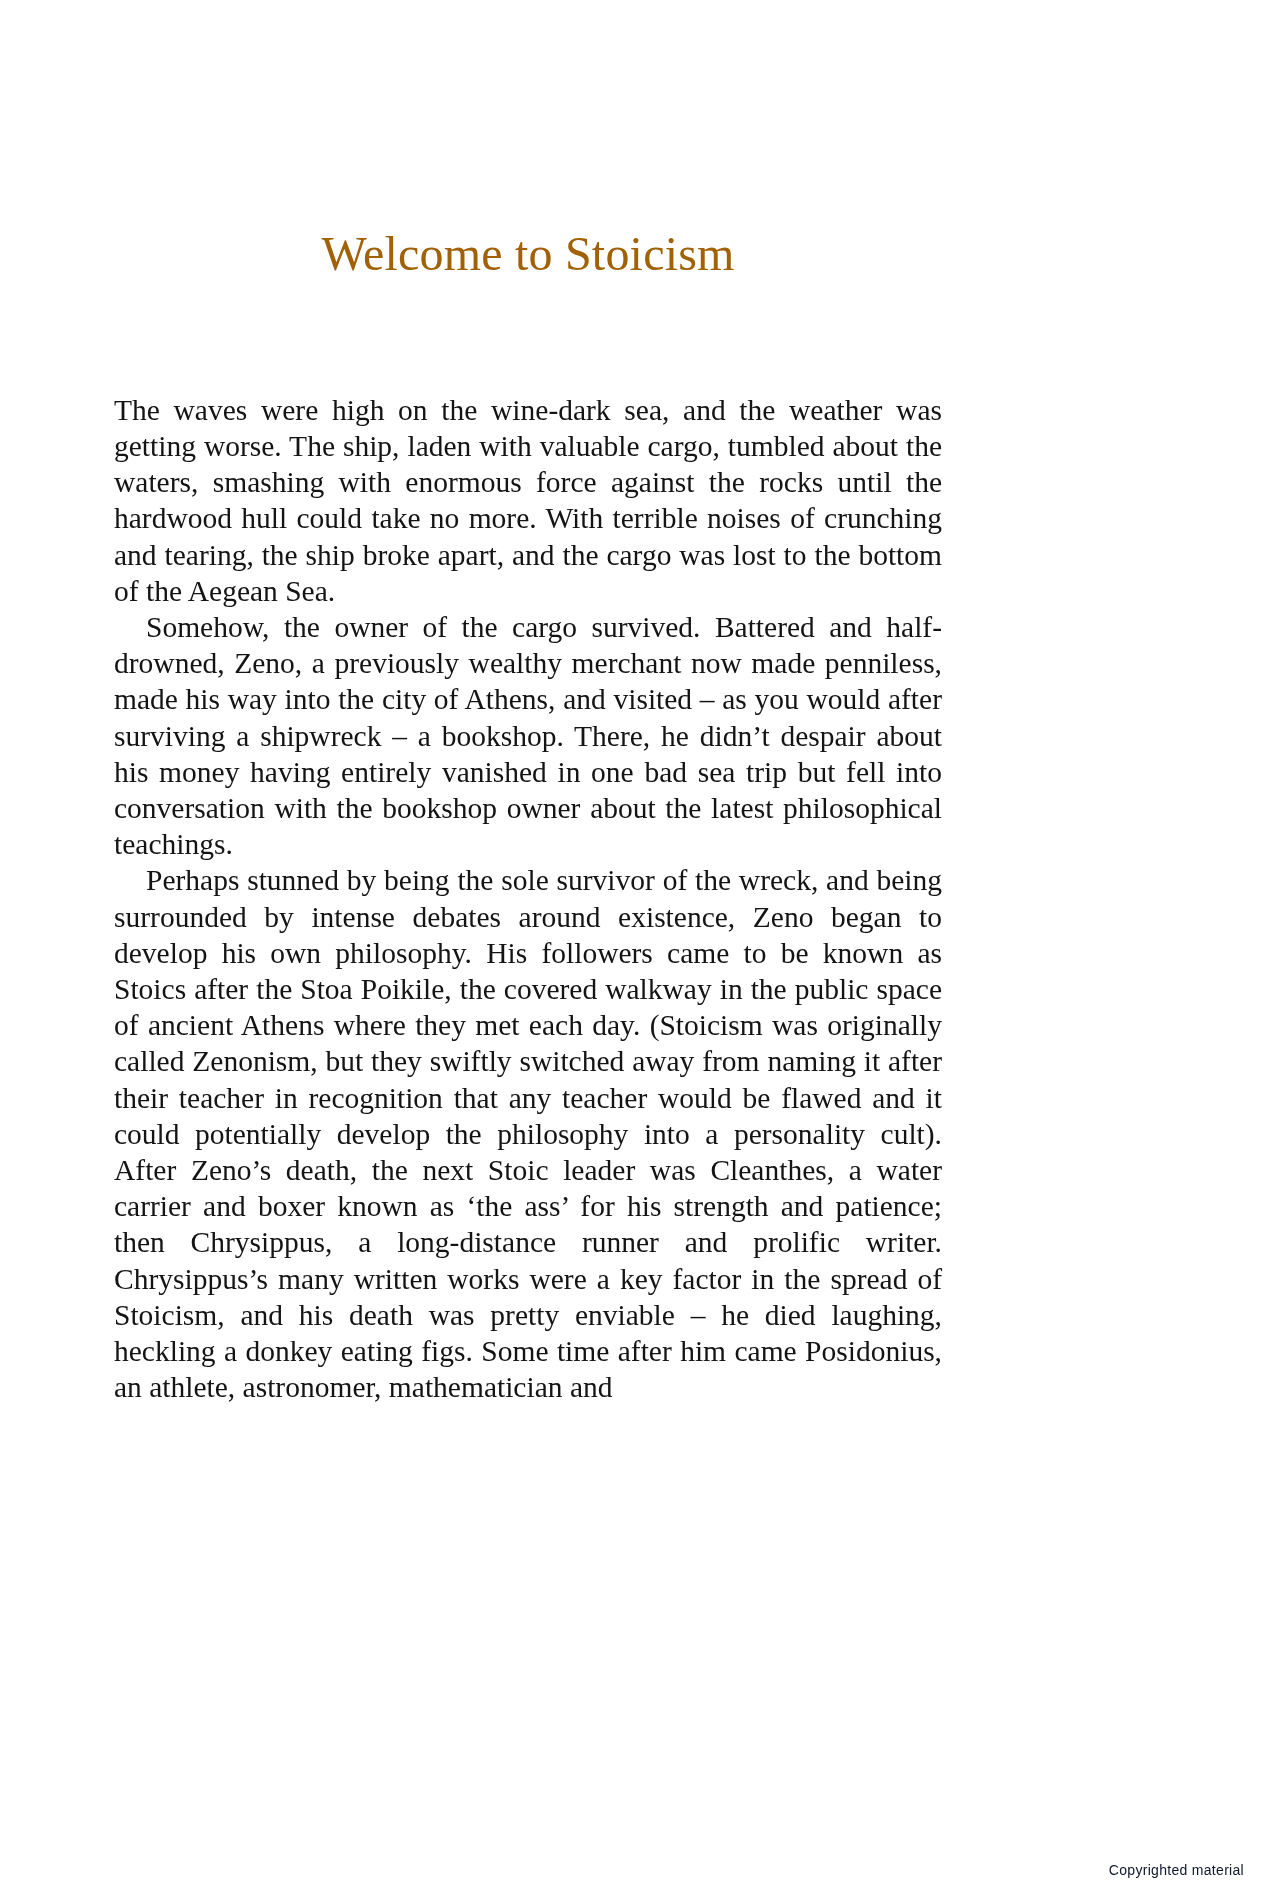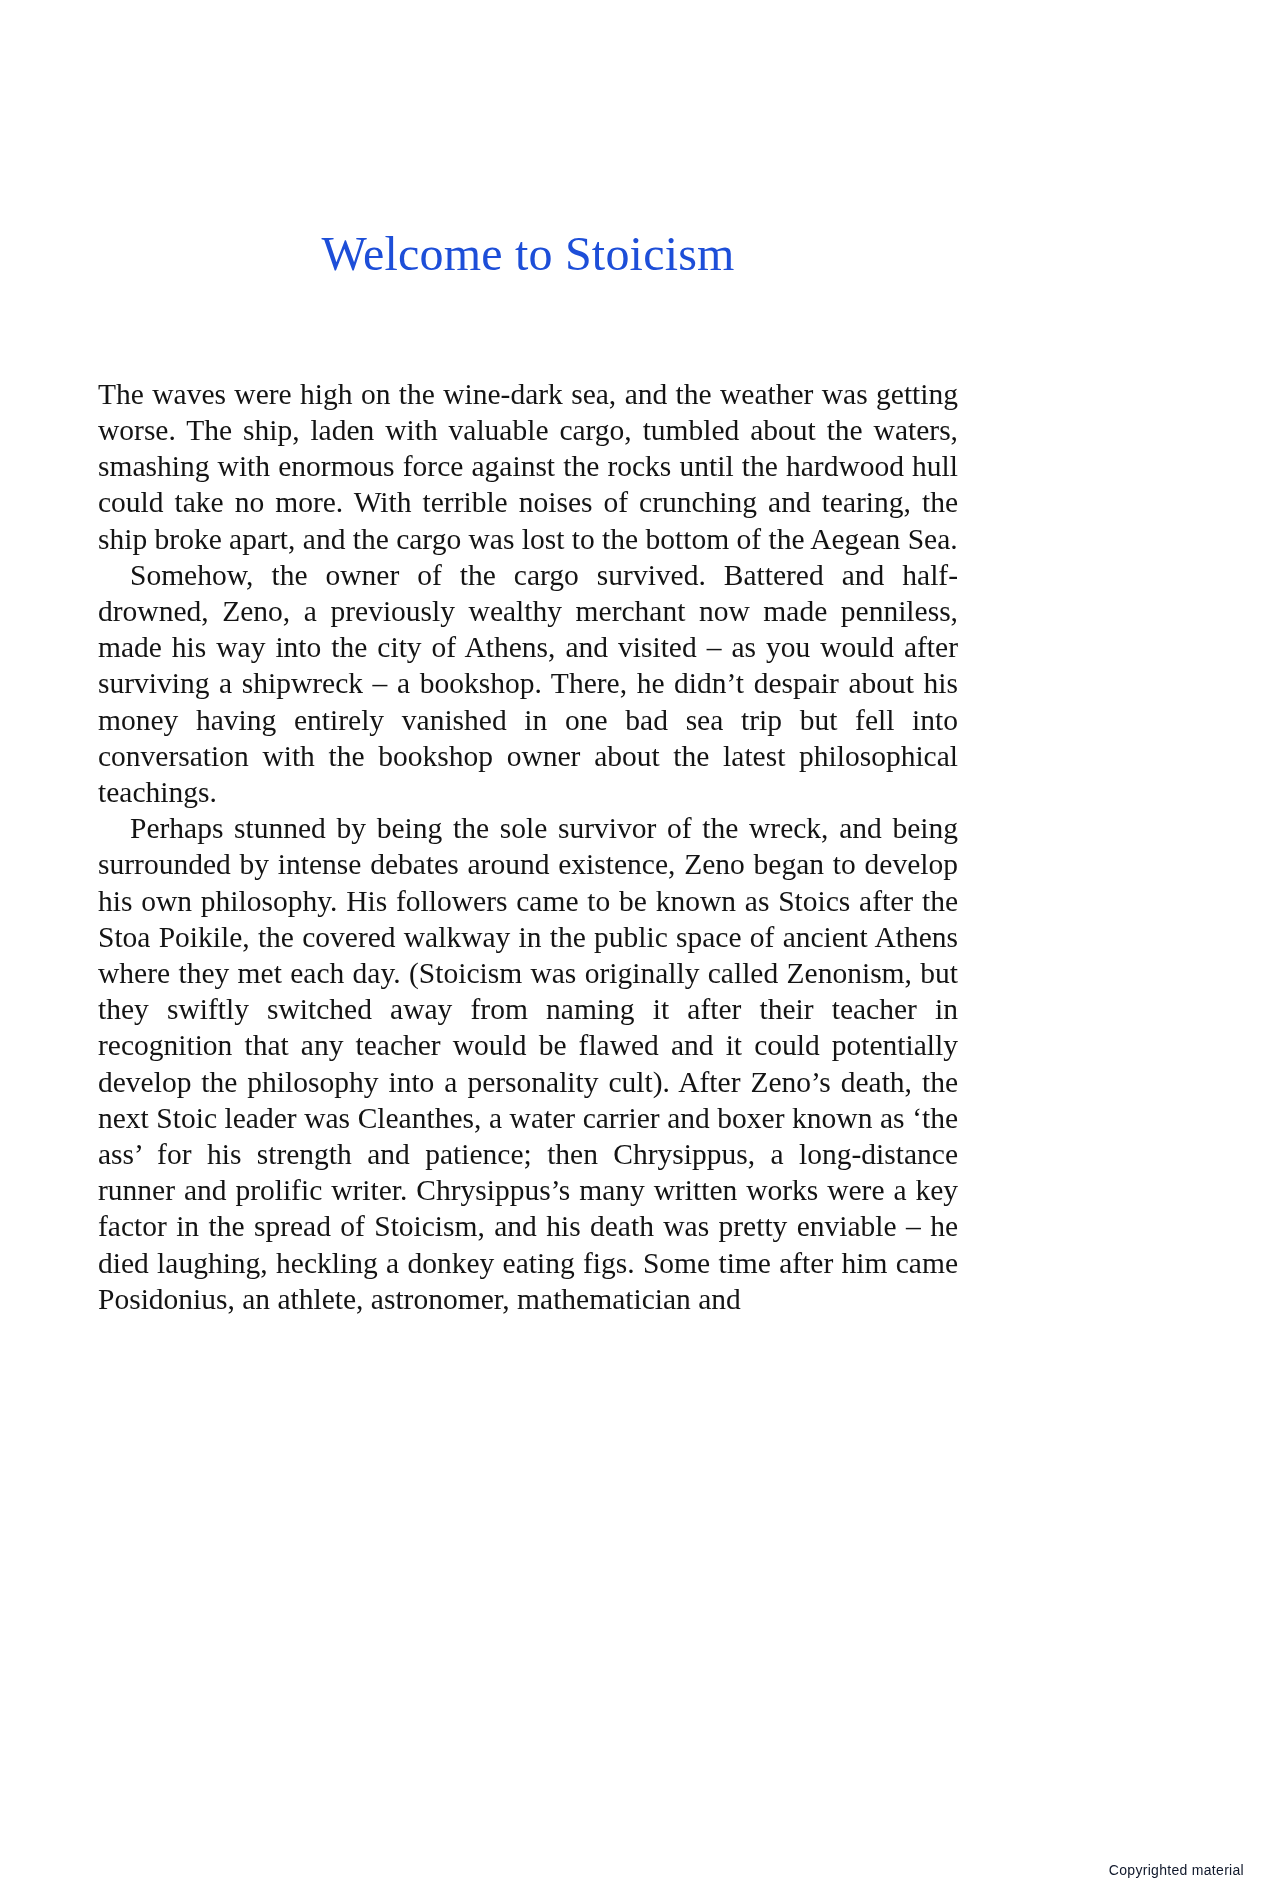--- a/index.html
+++ b/index.html
@@ -26,27 +26,27 @@
   }
 
   .chapter-title {
     margin: 0;
     padding: 0;
     font-family: "Liberation Serif", "DejaVu Serif", serif;
     font-weight: 400;
     font-size: 48px;
     line-height: 1.1;
     text-align: center;
-    color: #1d4ed8;
+    color: #a16207;
     letter-spacing: 0.2px;
     padding-top: 228px;
   }
 
   .body-text {
-    margin: 0;
+    margin: 16px;
     padding-top: 95px;
     color: #141414;
   }
 
   .para {
     margin: 0;
     padding: 0;
     font-size: 29.5px;
     line-height: 36.2px;
     text-align: justify;

